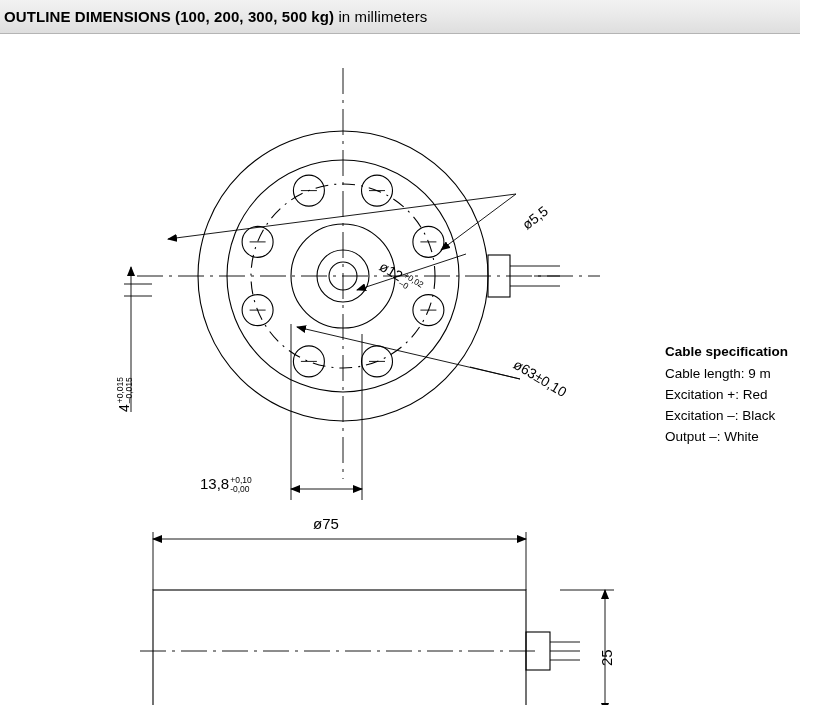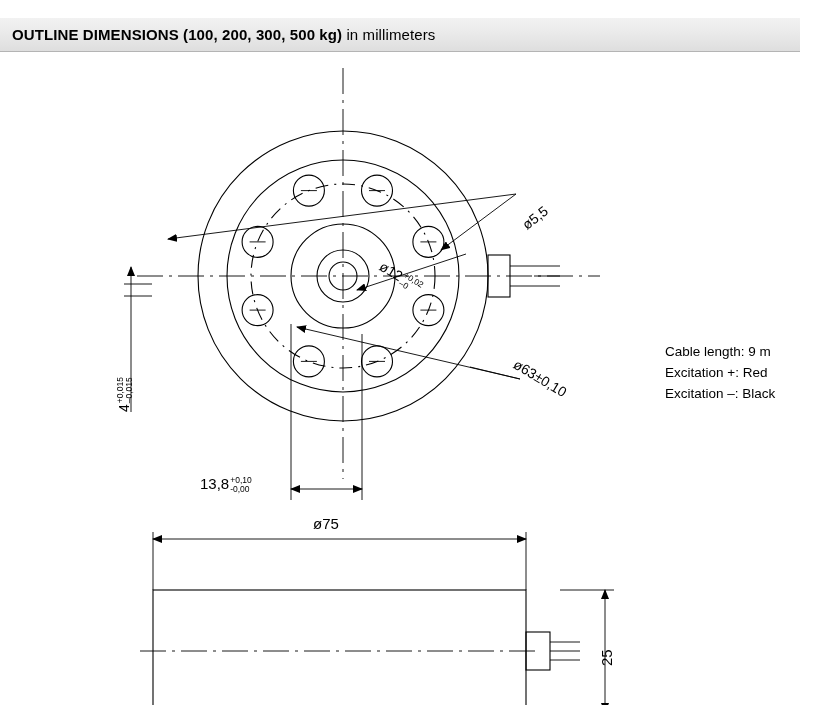--- a/index.html
+++ b/index.html
@@ -17,28 +17,28 @@
   }
   #page {
     position: relative;
     width: 836px;
     height: 705px;
   }
   
   .header-bar {
     position: absolute;
     left: 0;
-    top: 18px;
+    top: 0;
     width: 800px;
     height: 34px;
     background: linear-gradient(to bottom, #f2f2f2 0%, #e9e9e9 50%, #dedede 100%);
     border-bottom: 1px solid #b4b4b4;
     display: flex;
     align-items: center;
-    padding-left: 12px;
+    padding-left: 4px;
     box-sizing: border-box;
   }
   .header-title {
     font-size: 15px;
     font-weight: bold;
     letter-spacing: 0.1px;
     white-space: nowrap;
   }
   .header-title .reg {
     font-weight: normal;
@@ -221,18 +221,20 @@
     <div class="dim" style="left:313px; top:481px; font-size:15px;text-align:center;">
       <span>ø75</span>
     </div>
 
     <div class="dim rot-90" style="left:598px; top:632px; font-size:15px;">
       <span>25</span>
     </div>
   </div>
 
   <div class="cable-spec">
+    <div class="spec-title">Cable specification</div>
     <div class="spec-line">Cable length: 9 m</div>
     <div class="spec-line">Excitation +: Red</div>
     <div class="spec-line">Excitation –: Black</div>
+    <div class="spec-line">Output –: White</div>
   </div>
 
 </div>
 
 </body></html>

